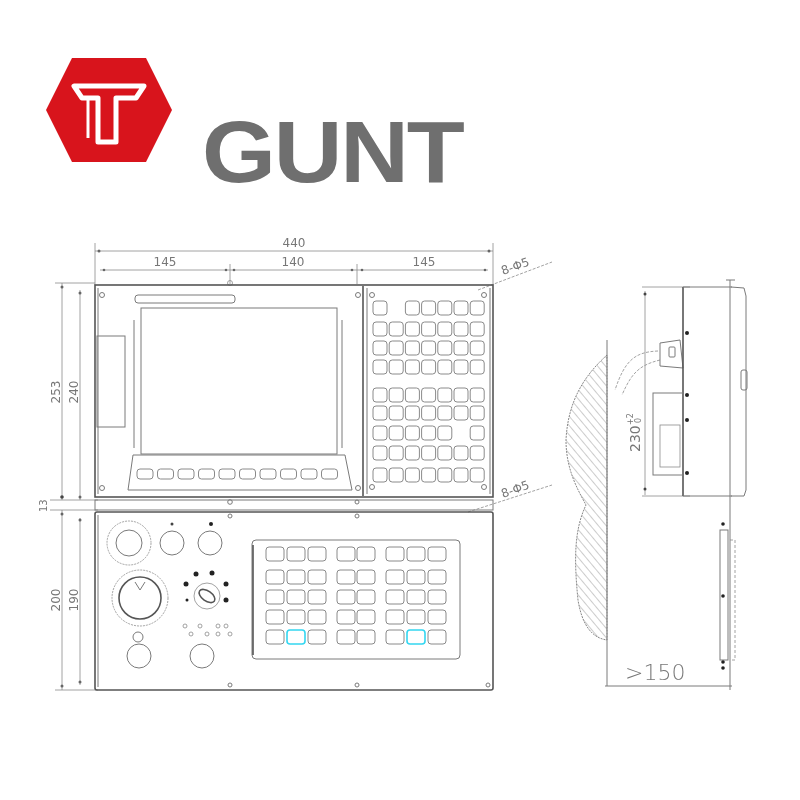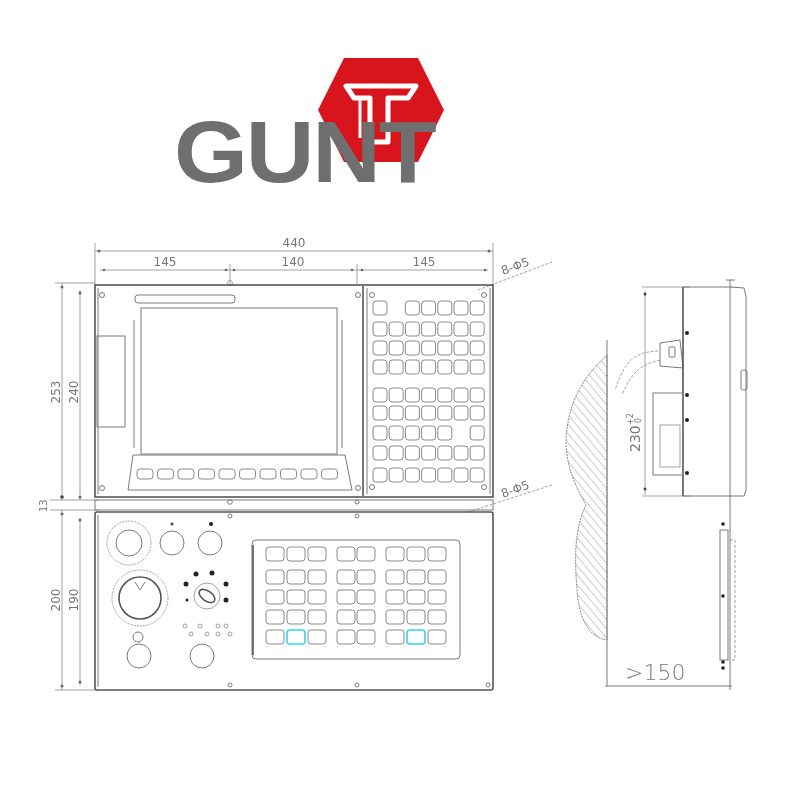--- a/index.html
+++ b/index.html
@@ -1,17 +1,17 @@
 <!DOCTYPE html>
 <html><head>
 <meta charset="utf-8">
 <style>
   html,body{margin:0;padding:0;background:#ffffff;}
   body{width:800px;height:800px;overflow:hidden;position:relative;font-family:"DejaVu Sans",sans-serif;}
-  #logo{position:absolute;left:16px;top:56px;width:430px;height:110px;text-align:right;}
+  #logo{position:absolute;left:44px;top:56px;width:430px;height:110px;}
   #logo-text{position:absolute;left:158px;top:52px;font-family:"Liberation Sans",sans-serif;font-weight:bold;font-size:88px;letter-spacing:-2px;color:#6f6f6f;line-height:1;transform:scaleX(1.08);transform-origin:left top;}
   #drawing{position:absolute;left:0;top:0;width:800px;height:800px;}
   .ln{stroke:#7a7a7a;stroke-width:1;fill:none;}
   .th{stroke:#8c8c8c;stroke-width:0.8;fill:none;}
   .bold{stroke:#555;stroke-width:1.6;fill:none;}
   .dim{stroke:#8a8a8a;stroke-width:0.8;fill:none;}
   .dimtxt{font-family:"DejaVu Sans",sans-serif;font-size:12px;fill:#777;}
   .bigtxt{font-family:"DejaVu Sans",sans-serif;font-size:22px;fill:#777;font-weight:300;}
   .key{stroke:#8a8a8a;stroke-width:1;fill:#fff;}
   .keyhi{stroke:#33d6f0;stroke-width:1.6;fill:#fff;}

